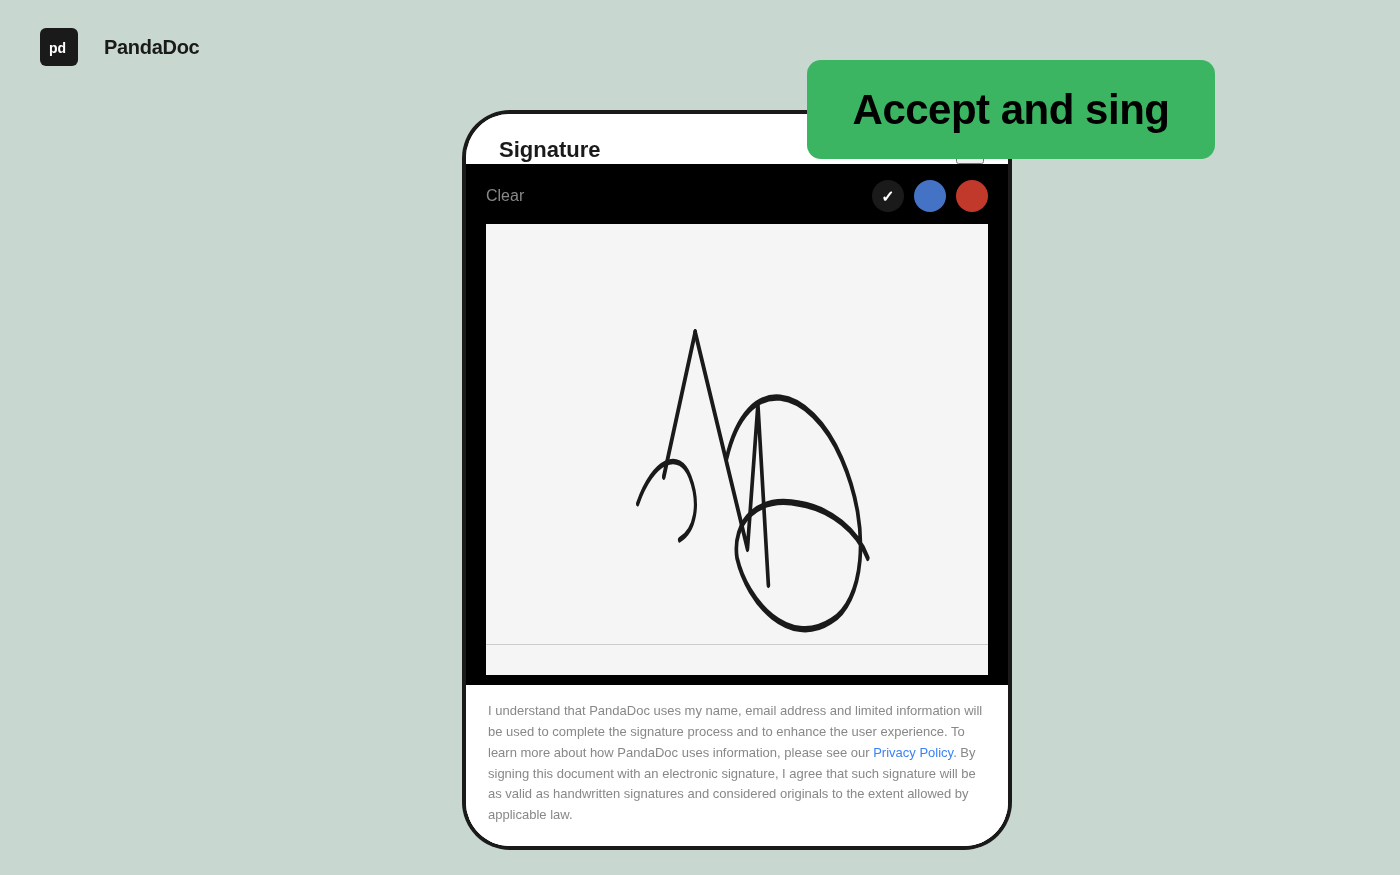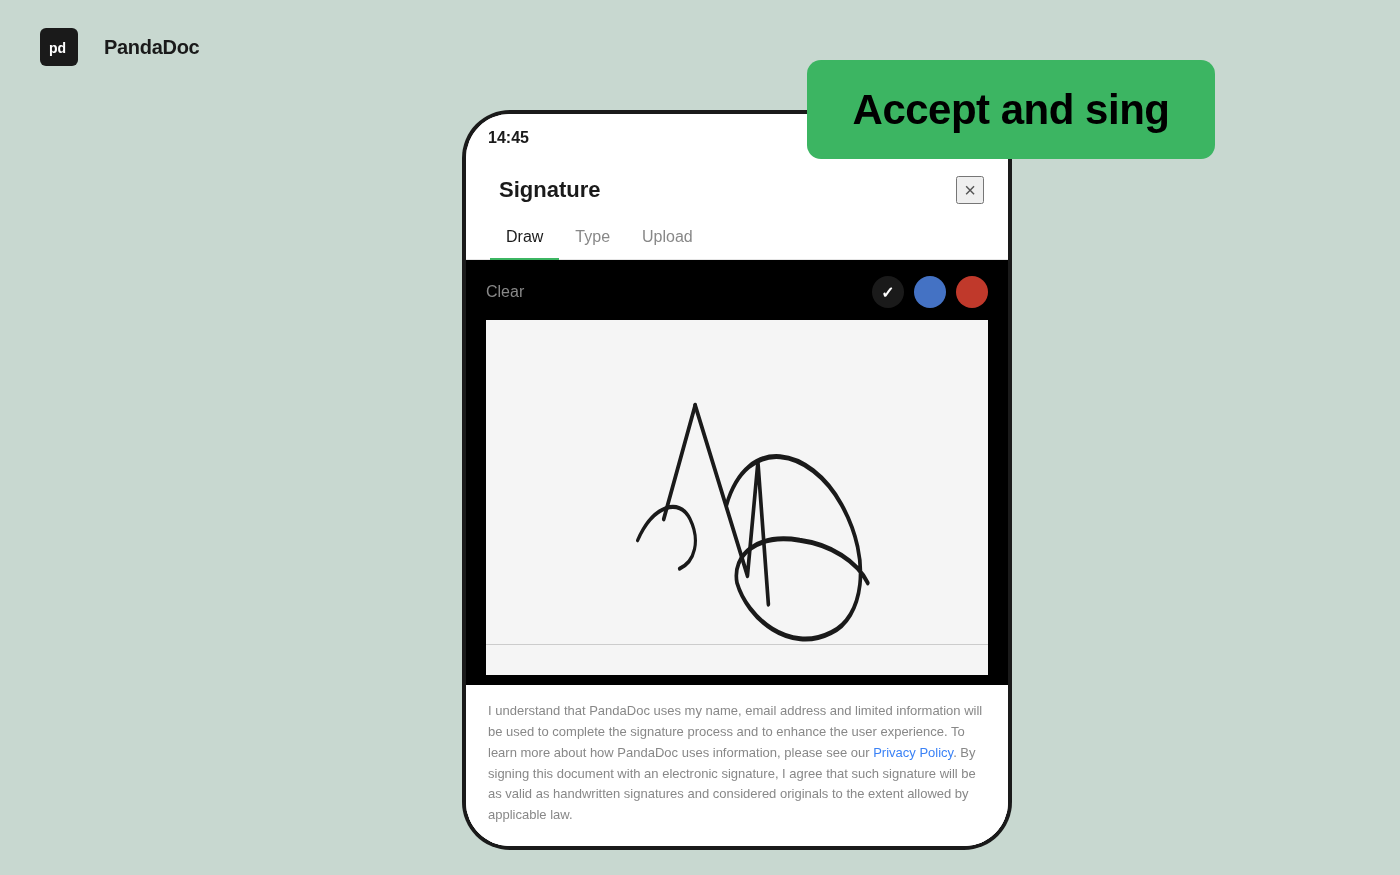--- a/index.html
+++ b/index.html
@@ -287,45 +287,28 @@
   <span class="logo-text">PandaDoc</span>
 </div>
 
 <div class="cta-button">
   <span class="cta-button-text">Accept and sing</span>
 </div>
 
 <div class="phone-frame">
   <div class="phone-inner">
 
-    <div class="status-bar">
-      <span class="status-time">14:45</span>
-      <div class="status-icons">
-        <div class="status-icon-circle">
-          <svg width="10" height="10" viewBox="0 0 10 10" fill="none">
-            <circle cx="5" cy="5" r="3" fill="#555"></circle>
-            <line x1="5" y1="0" x2="5" y2="10" stroke="#555" stroke-width="1.5"></line>
-            <line x1="0" y1="5" x2="10" y2="5" stroke="#555" stroke-width="1.5"></line>
-          </svg>
-        </div>
-      </div>
-    </div>
 
     <div class="modal-container">
 
       <div class="modal-header">
         <span class="modal-title">Signature</span>
         <button class="close-btn">×</button>
       </div>
 
-      <div class="tabs">
-        <div class="tab active">Draw</div>
-        <div class="tab">Type</div>
-        <div class="tab">Upload</div>
-      </div>
 
       <div class="canvas-area">
         <div class="canvas-toolbar">
           <button class="clear-btn">Clear</button>
           <div class="color-options">
             <div class="color-dot selected" style="background:#1a1a1a;"></div>
             <div class="color-dot" style="background:#4472c4;"></div>
             <div class="color-dot" style="background:#c0392b;"></div>
           </div>
         </div>

